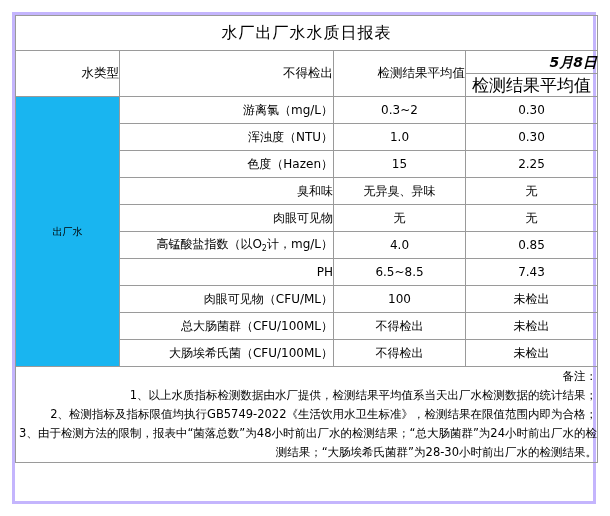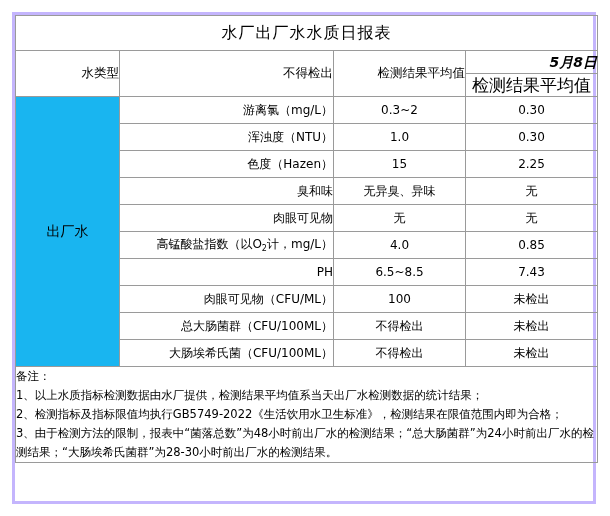--- a/index.html
+++ b/index.html
@@ -63,42 +63,42 @@
   .date-wrap {
     padding: 0 !important;
   }
   .date-wrap .date-hdr, .date-wrap .date-sub {
     display: block;
     line-height: 22px;
   }
   .watertype {
     background: #19b5f0;
     text-align: center;
-    font-size: 14px;
+    font-size: 10px;
     width: 104px;
   }
   .item {
     font-size: 12px;
     padding-left: 8px;
     height: 26px;
     text-align: right;
   }
   .val {
     text-align: center;
     font-size: 12px;
     height: 26px;
     margin-top: 42px;
   }
   .notes {
     font-size: 11.5px;
     line-height: 19px;
     padding: 8px 10px 6px 10px;
     text-align: left;
   }
-  .notes div { white-space: pre-wrap; }
+  .notes div { white-space: pre-wrap; text-align: right; }
   sub { font-size: 8px; }
 </style>
 </head>
 <body>
 
 <div class="sheet">
   <table class="report">
     <colgroup>
       <col style="width:104px">
       <col style="width:214px">

